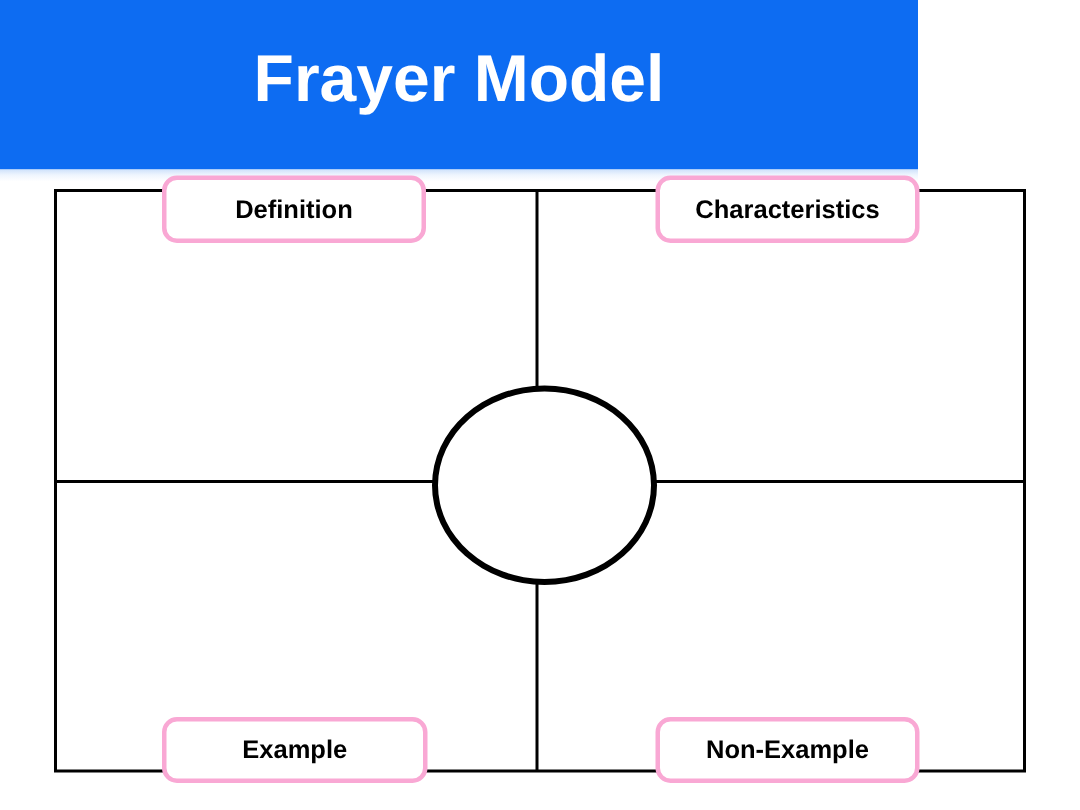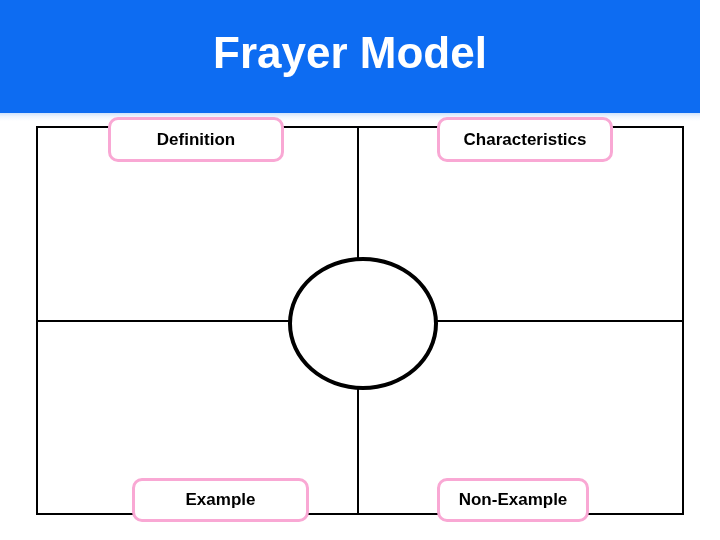--- a/index.html
+++ b/index.html
@@ -13,21 +13,21 @@
     width: 720px;
     height: 540px;
     background: #ffffff;
     overflow: hidden;
   }
 
   
   .title-bar {
     position: absolute;
     left: 0; top: 0;
-    width: 700px;
+    width: 612px;
     height: 113px;
     background: #0d6cf2;
     display: flex;
     align-items: center;
     justify-content: center;
   }
   .title-bar::after {
     
     content: "";
     position: absolute;
@@ -100,22 +100,22 @@
     display: flex;
     align-items: center;
     justify-content: center;
     font-size: 17px;
     font-weight: bold;
     color: #000000;
     z-index: 4;
   }
   .label-def { left: 108px; top: 117px; width: 176px; height: 45px; }
   .label-chr { left: 437px; top: 117px; width: 176px; height: 45px; }
-  .label-exa { left: 108px; top: 478px; width: 177px; height: 44px; margin-left: 24px; }
-  .label-non { left: 437px; top: 478px; width: 152px; height: 44px; }
+  .label-exa { left: 108px; top: 478px; width: 177px; height: 44px; }
+  .label-non { left: 437px; top: 478px; width: 176px; height: 44px; }
 </style>
 </head>
 <body>
 
 <div class="slide">
 
   <div class="title-bar">
     <div class="slide-title">Frayer Model</div>
   </div>
 

